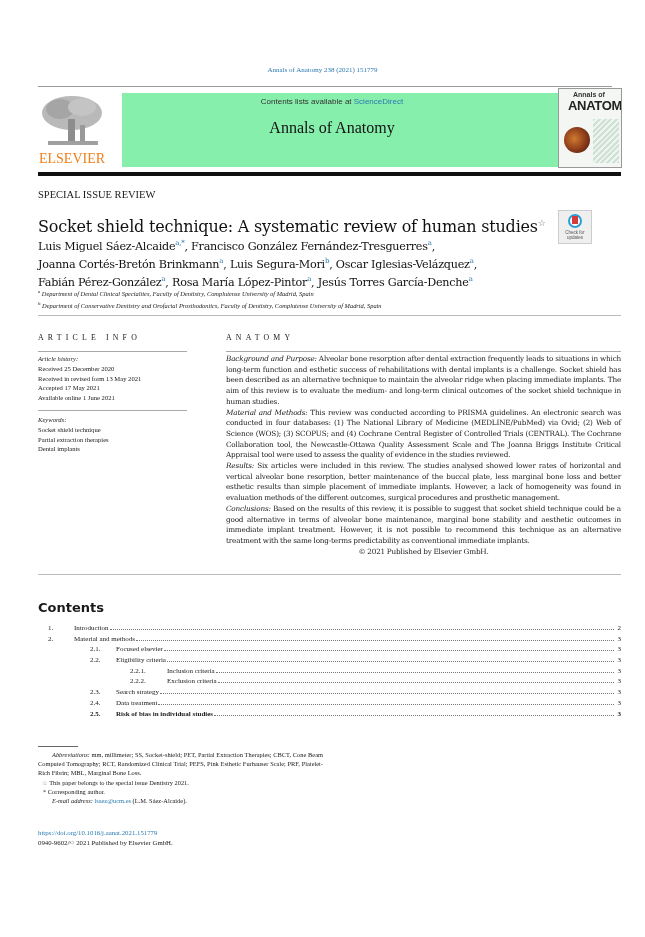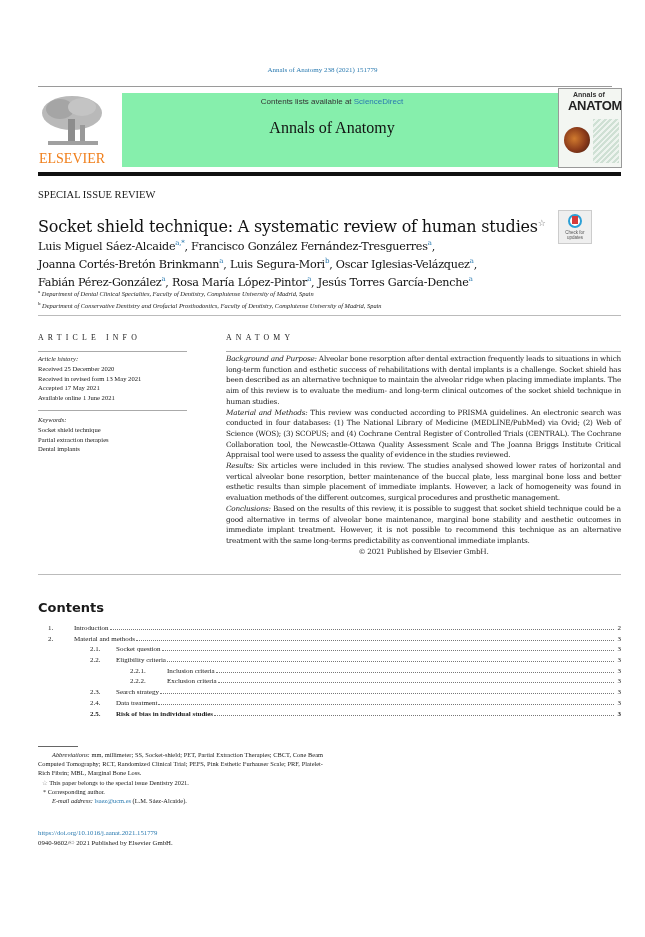--- a/index.html
+++ b/index.html
@@ -179,21 +179,21 @@
       <span class="toc-page">2</span>
     </div>
     <div class="toc-row" style="padding-left: 10px;">
       <span class="toc-num" style="width: 26px;">2.</span>
       <span class="toc-title">Material and methods</span>
       <span class="toc-dots"></span>
       <span class="toc-page">3</span>
     </div>
     <div class="toc-row" style="padding-left: 52px;">
       <span class="toc-num" style="width: 26px;">2.1.</span>
-      <span class="toc-title">Socket question</span>
+      <span class="toc-title">Focused elsevier</span>
       <span class="toc-dots"></span>
       <span class="toc-page">3</span>
     </div>
     <div class="toc-row" style="padding-left: 52px;">
       <span class="toc-num" style="width: 26px;">2.2.</span>
       <span class="toc-title">Eligibility criteria</span>
       <span class="toc-dots"></span>
       <span class="toc-page">3</span>
     </div>
     <div class="toc-row" style="padding-left: 92px;">

